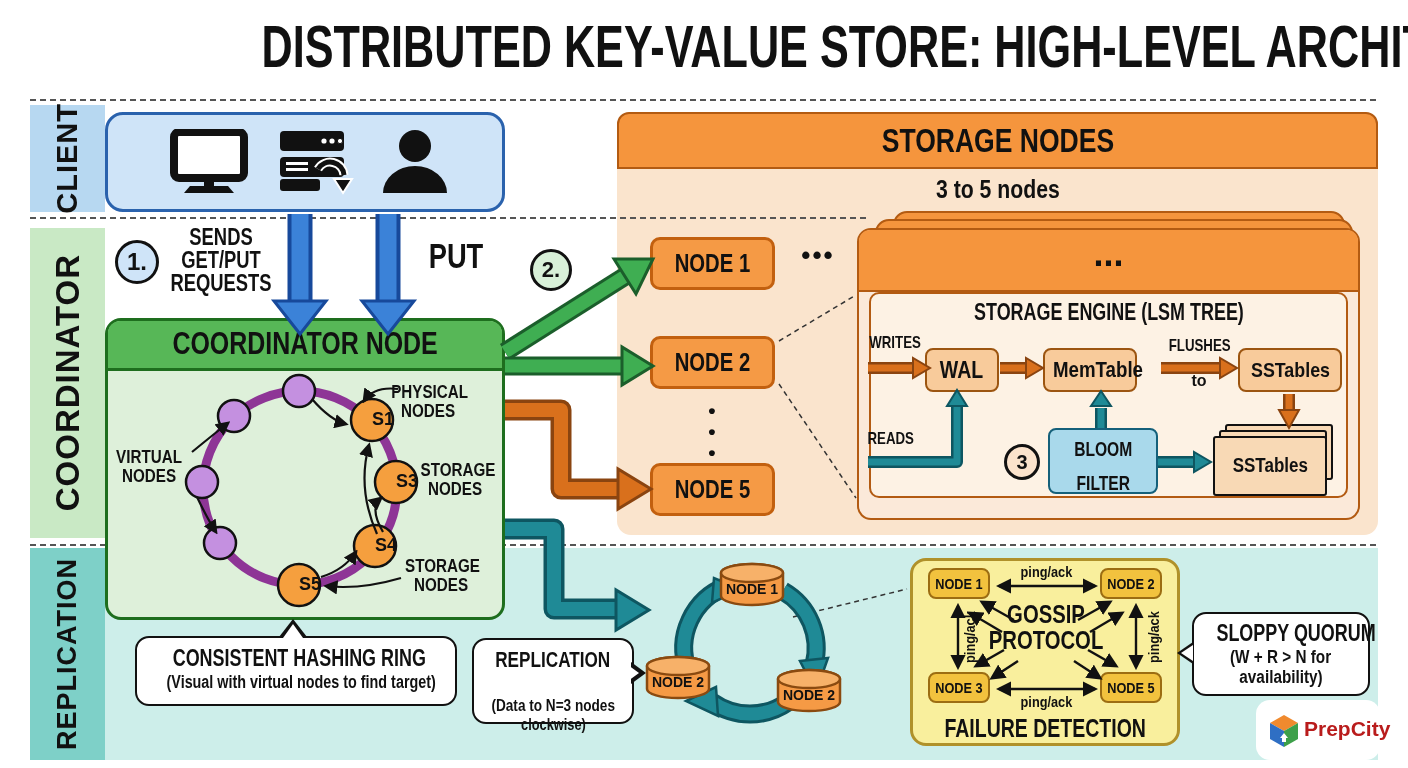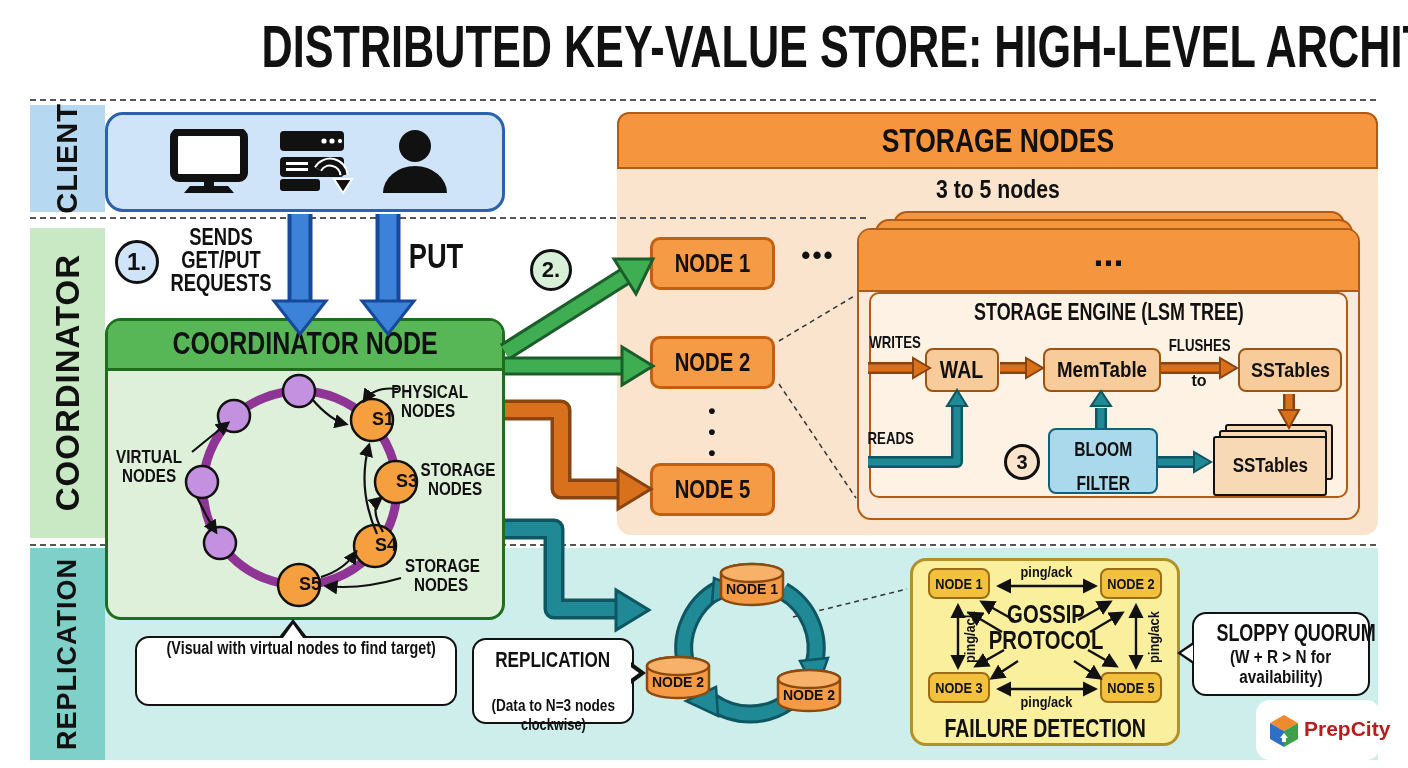--- a/index.html
+++ b/index.html
@@ -138,42 +138,42 @@
   <div class="abs card z9" style="left:875px;top:219px;width:478px;height:40px;"></div>
   <div class="abs maincard z10">
     <div class="abs cardhead">...</div>
   </div>
 
   <div class="abs enginebox z10"></div>
   <div class="abs z60 ctr bold" style="left:869px;top:299px;width:479px;font-size:23px;"><span class="cn">STORAGE ENGINE (LSM TREE)</span></div>
   <div class="abs z60 ctr bold" style="left:862px;top:333px;width:66px;font-size:17px;"><span class="cn">WRITES</span></div>
   <div class="abs z60 ctr bold" style="left:860px;top:429px;width:62px;font-size:17px;"><span class="cn">READS</span></div>
   <div class="abs lsmbox z10" style="left:925px;top:348px;width:74px;height:44px;line-height:40px;font-size:23px;"><span class="cn85">WAL</span></div>
-  <div class="abs lsmbox z10" style="left:1043px;top:348px;width:118px;height:44px;line-height:40px;font-size:22px;"><span class="cn85">MemTable</span></div>
+  <div class="abs lsmbox z10" style="left:1043px;top:348px;width:94px;height:44px;line-height:40px;font-size:22px;"><span class="cn85">MemTable</span></div>
   <div class="abs lsmbox z10" style="left:1238px;top:348px;width:104px;height:44px;line-height:40px;font-size:21px;"><span class="cn85">SSTables</span></div>
   <div class="abs z60 ctr bold" style="left:1160px;top:336px;width:78px;font-size:17px;"><span class="cn">FLUSHES</span></div>
   <div class="abs z60 ctr bold" style="left:1182px;top:372px;width:34px;font-size:16px;">to</div>
   <div class="abs badge z60" style="left:1004px;top:444px;width:36px;height:36px;background:#fbe3cc;font-size:20px;line-height:31px;">3</div>
   <div class="abs bloombox z10">
     <div class="line"><span class="cn">BLOOM</span></div>
     <div class="line" style="margin-top:14px;"><span class="cn">FILTER</span></div>
   </div>
 
   <div class="abs page3 z10" style="left:1225px;top:424px;width:108px;height:56px;"></div>
   <div class="abs page3 z10" style="left:1219px;top:430px;width:108px;height:56px;"></div>
   <div class="abs page3 z10" style="left:1213px;top:436px;width:114px;height:60px;"></div>
   <div class="abs z60 ctr bold" style="left:1216px;top:454px;width:108px;font-size:20px;"><span class="cn85">SSTables</span></div>
 
   <div class="abs badge z60" style="left:115px;top:240px;width:44px;height:44px;background:#cfe4f8;font-size:24px;line-height:38px;">1.</div>
   <div class="abs z60 ctr bold" style="left:156px;top:226px;width:130px;font-size:23px;line-height:26px;transform:scaleX(.8);">
     <div class="line">SENDS</div>
     <div class="line">GET/PUT</div>
     <div class="line">REQUESTS</div>
   </div>
-  <div class="abs z60 ctr bold" style="left:398px;top:236px;width:76px;font-size:35px;"><span class="cn">PUT</span></div>
+  <div class="abs z60 ctr bold" style="left:418px;top:236px;width:76px;font-size:35px;"><span class="cn">PUT</span></div>
   <div class="abs badge z60" style="left:530px;top:249px;width:42px;height:42px;background:#d8f0d8;font-size:22px;line-height:36px;">2.</div>
 
   <div class="abs z60 ctr bold" style="left:382px;top:382px;width:92px;font-size:19px;line-height:20px;transform:scaleX(.8);">
     <div class="line">PHYSICAL</div>
     <div class="line">NODES</div>
   </div>
   <div class="abs z60 ctr bold" style="left:106px;top:447px;width:86px;font-size:19px;line-height:20px;transform:scaleX(.8);">
     <div class="line">VIRTUAL</div>
     <div class="line">NODES</div>
   </div>
@@ -185,20 +185,21 @@
     <div class="line">STORAGE</div>
     <div class="line">NODES</div>
   </div>
 
   <div class="abs slabel z60" style="left:350px;top:409px;">S1</div>
   <div class="abs slabel z60" style="left:374px;top:471px;">S3</div>
   <div class="abs slabel z60" style="left:353px;top:535px;">S4</div>
   <div class="abs slabel z60" style="left:277px;top:574px;">S5</div>
 
   <div class="abs callout z10" style="left:135px;top:636px;width:322px;height:70px;">
+    <div style="padding-top:7px;font-size:23px;font-weight:bold;"><span class="cn">CONSISTENT HASHING RING</span></div>
     <div style="font-size:17.5px;font-weight:600;"><span class="cn" style="transform:scaleX(.82);">(Visual with virtual nodes to find target)</span></div>
   </div>
   <div class="abs z10" style="left:279px;top:619px;width:0;height:0;border-left:14px solid transparent;border-right:14px solid transparent;border-bottom:18px solid #111;"></div>
   <div class="abs z10" style="left:283px;top:624px;width:0;height:0;border-left:10px solid transparent;border-right:10px solid transparent;border-bottom:14px solid #fff;"></div>
 
   <div class="abs callout z10" style="left:472px;top:638px;width:162px;height:86px;">
     <div style="padding-top:7px;font-size:22px;font-weight:bold;"><span class="cn">REPLICATION</span></div>
     <div style="font-size:17px;line-height:19px;font-weight:600;margin-top:23px;"><span class="cn" style="transform:scaleX(.8);">(Data to N=3 nodes</span></div>
     <div style="font-size:16px;line-height:19px;font-weight:600;"><span class="cn" style="transform:scaleX(.8);">clockwise)</span></div>
   </div>

